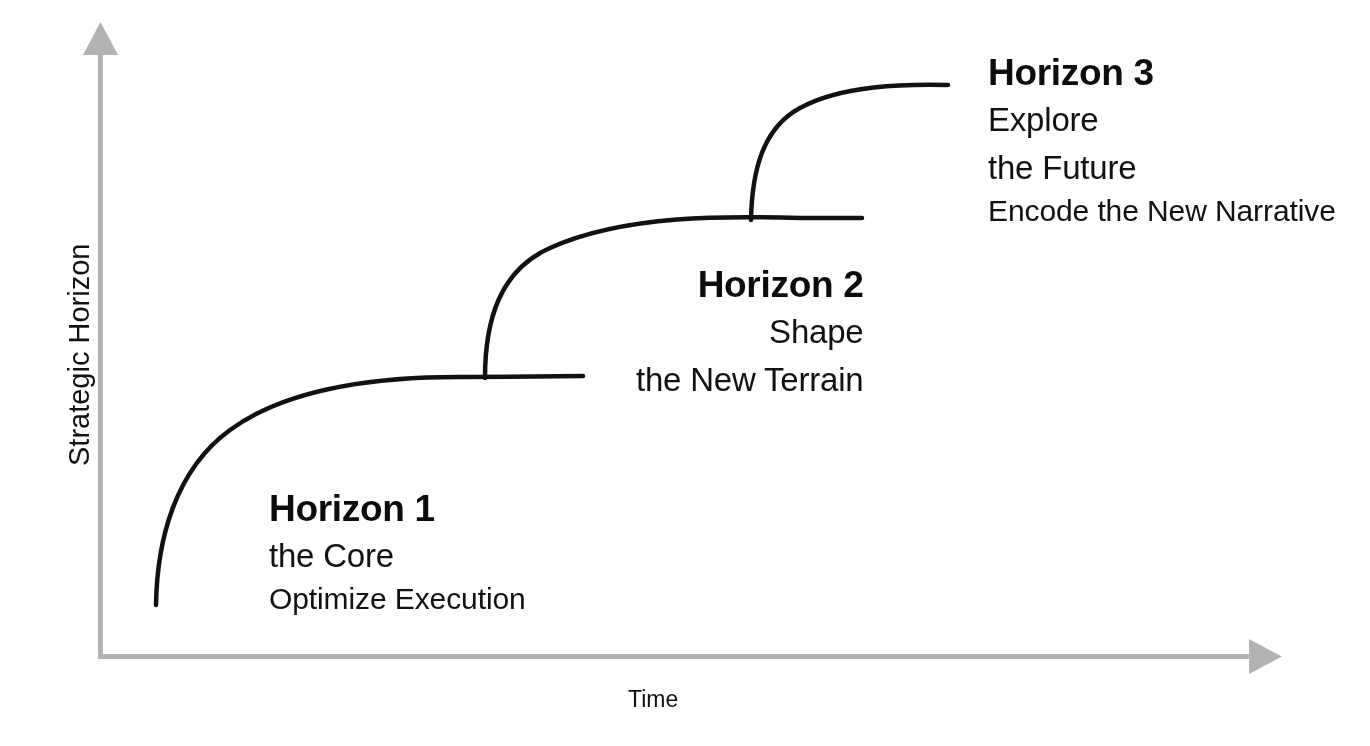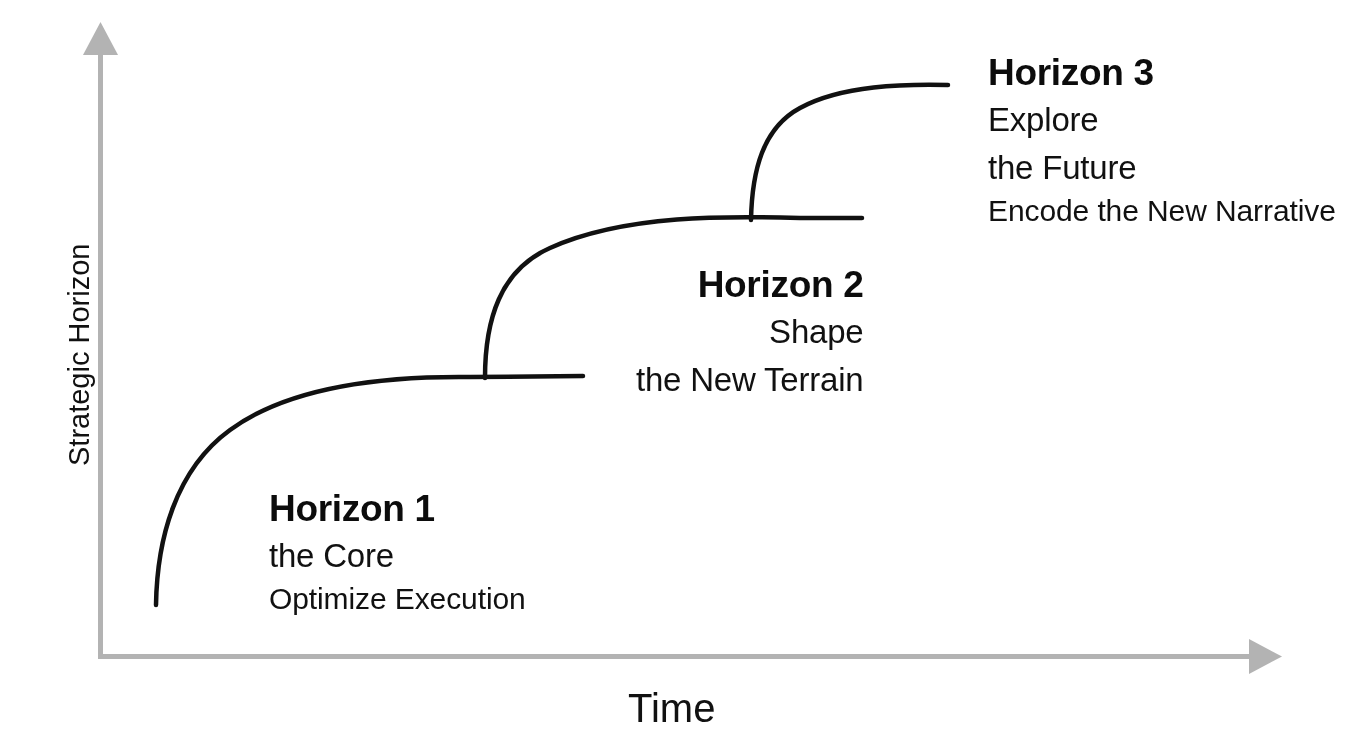--- a/index.html
+++ b/index.html
@@ -38,21 +38,21 @@
     font-size: 29px;
     font-weight: 400;
     letter-spacing: 0px;
     color: #111111;
     white-space: nowrap;
   }
   .axis-label-x {
     position: absolute;
     left: 628px;
     top: 686px;
-    font-size: 40px;
+    font-size: 23px;
     font-weight: 400;
     color: #111111;
     white-space: nowrap;
   }
 
   
   .horizon-block {
     position: absolute;
     white-space: nowrap;
   }

